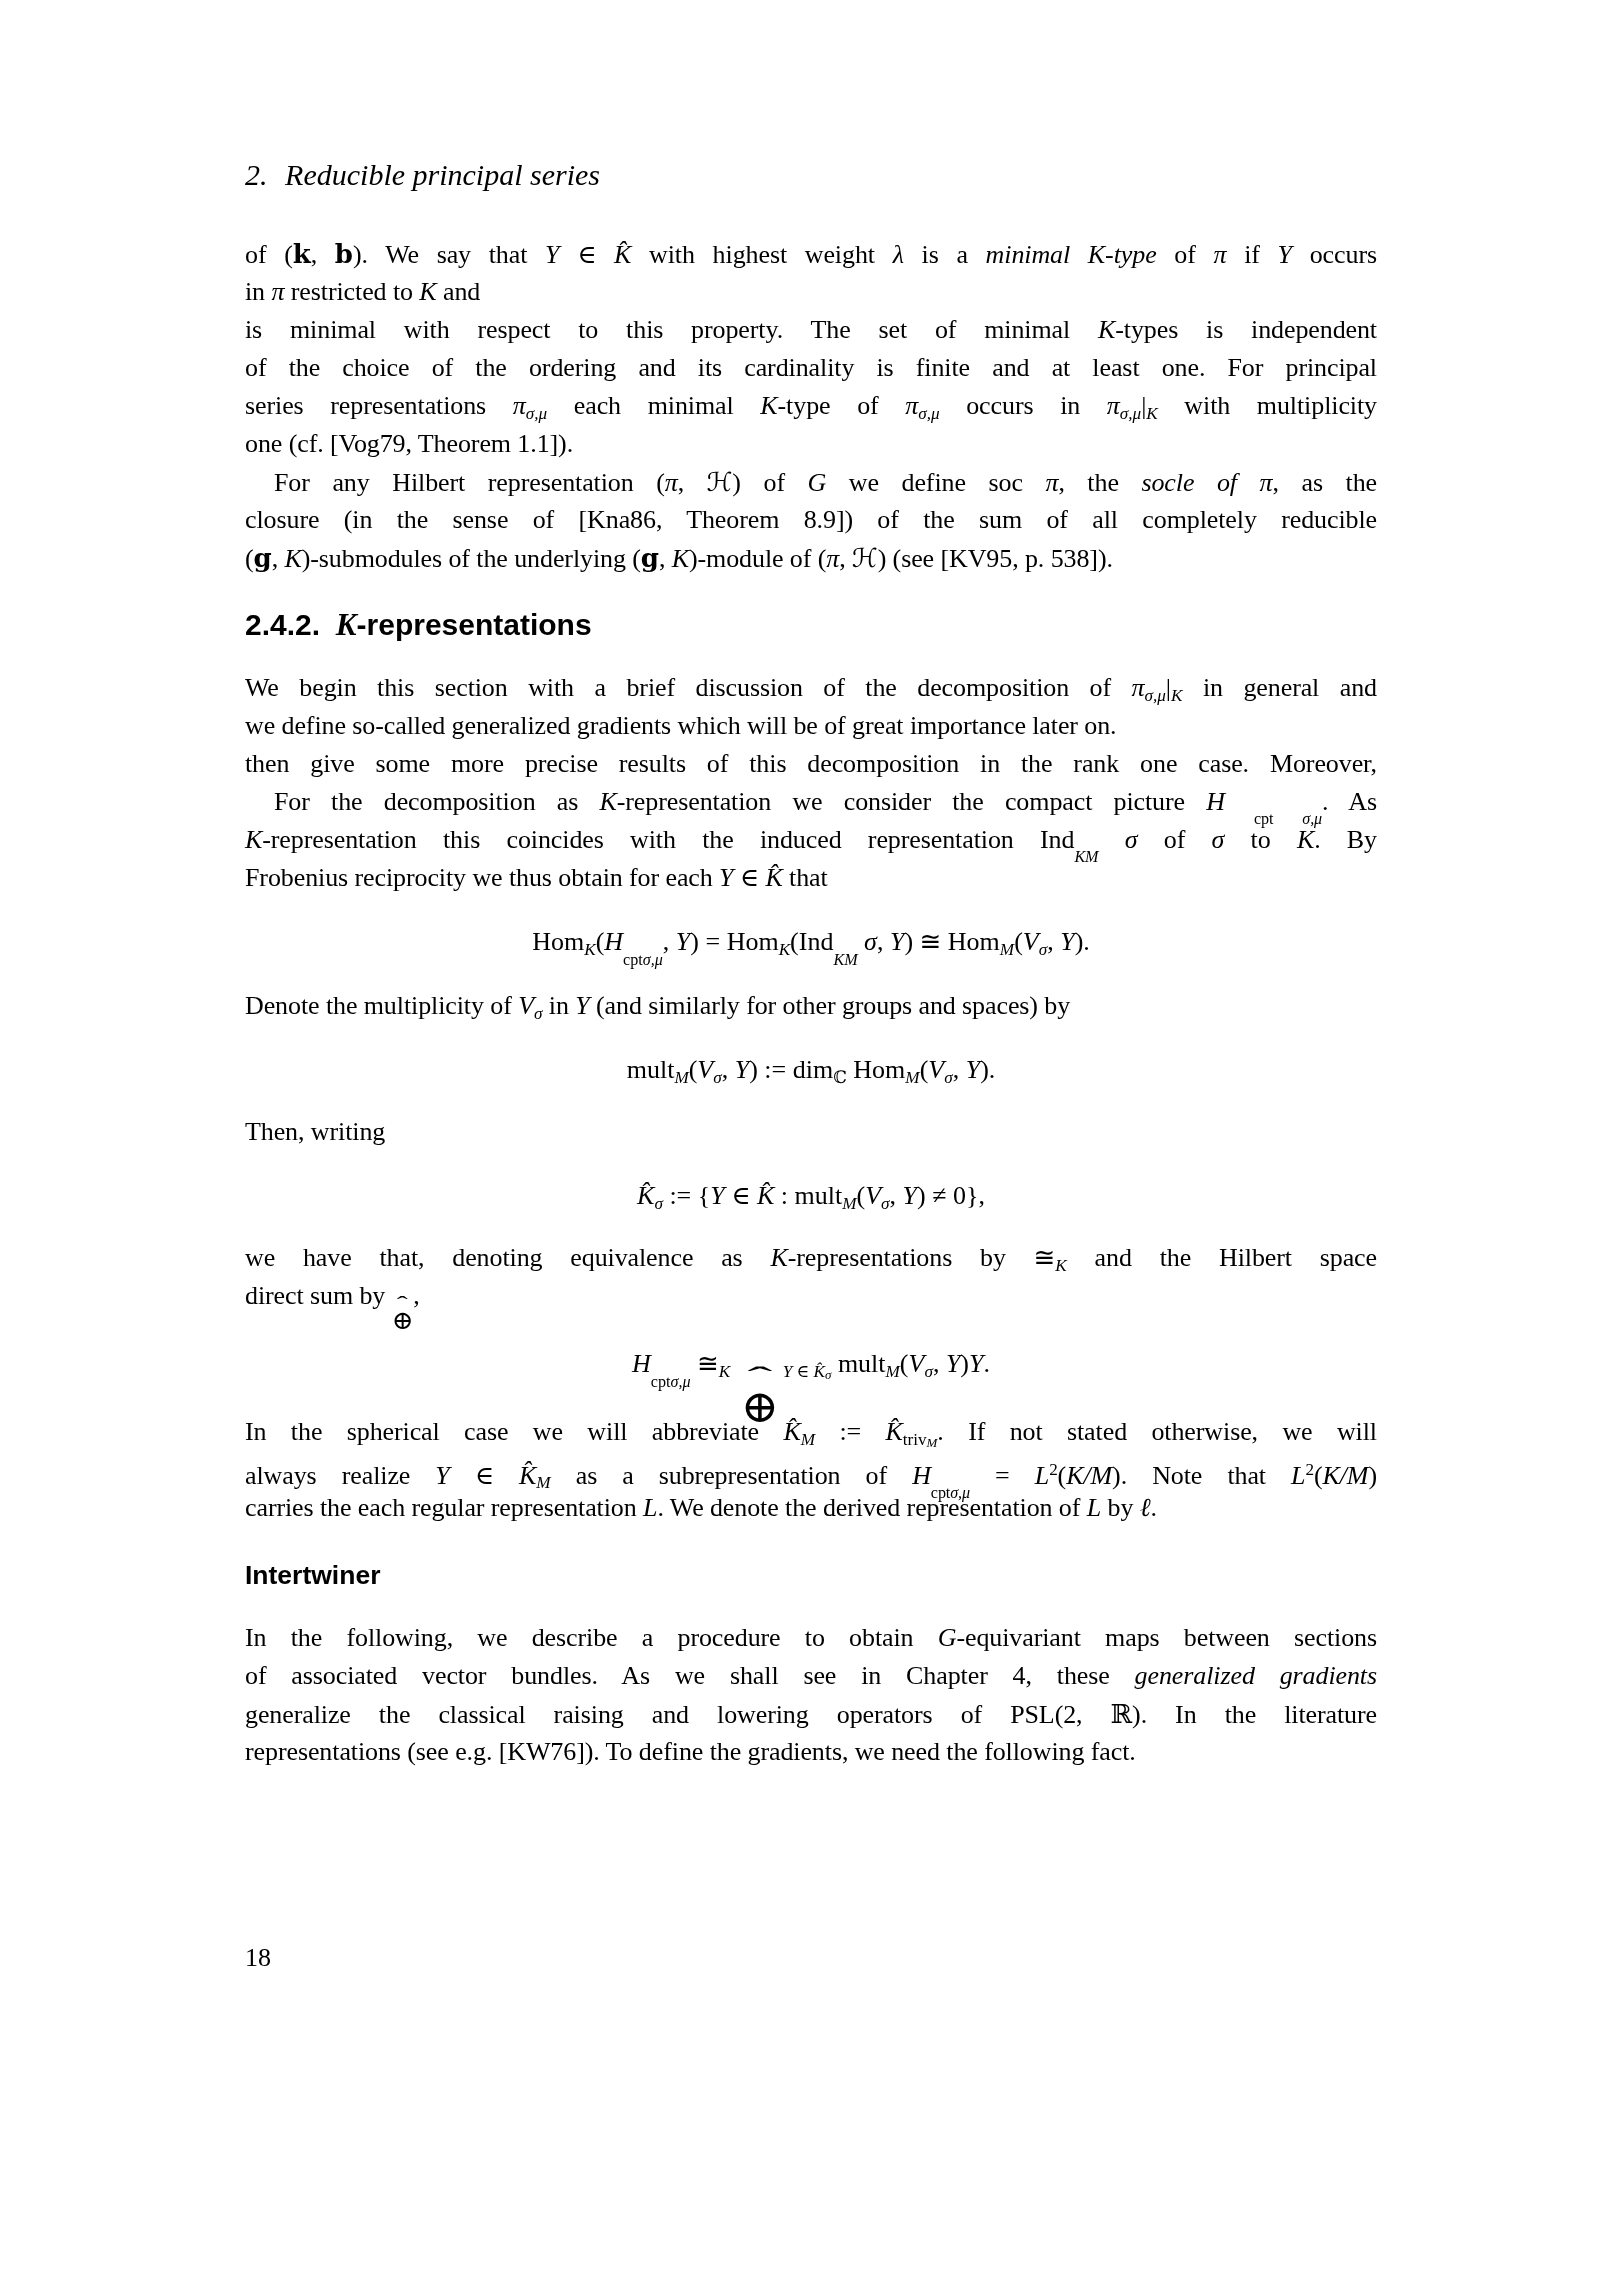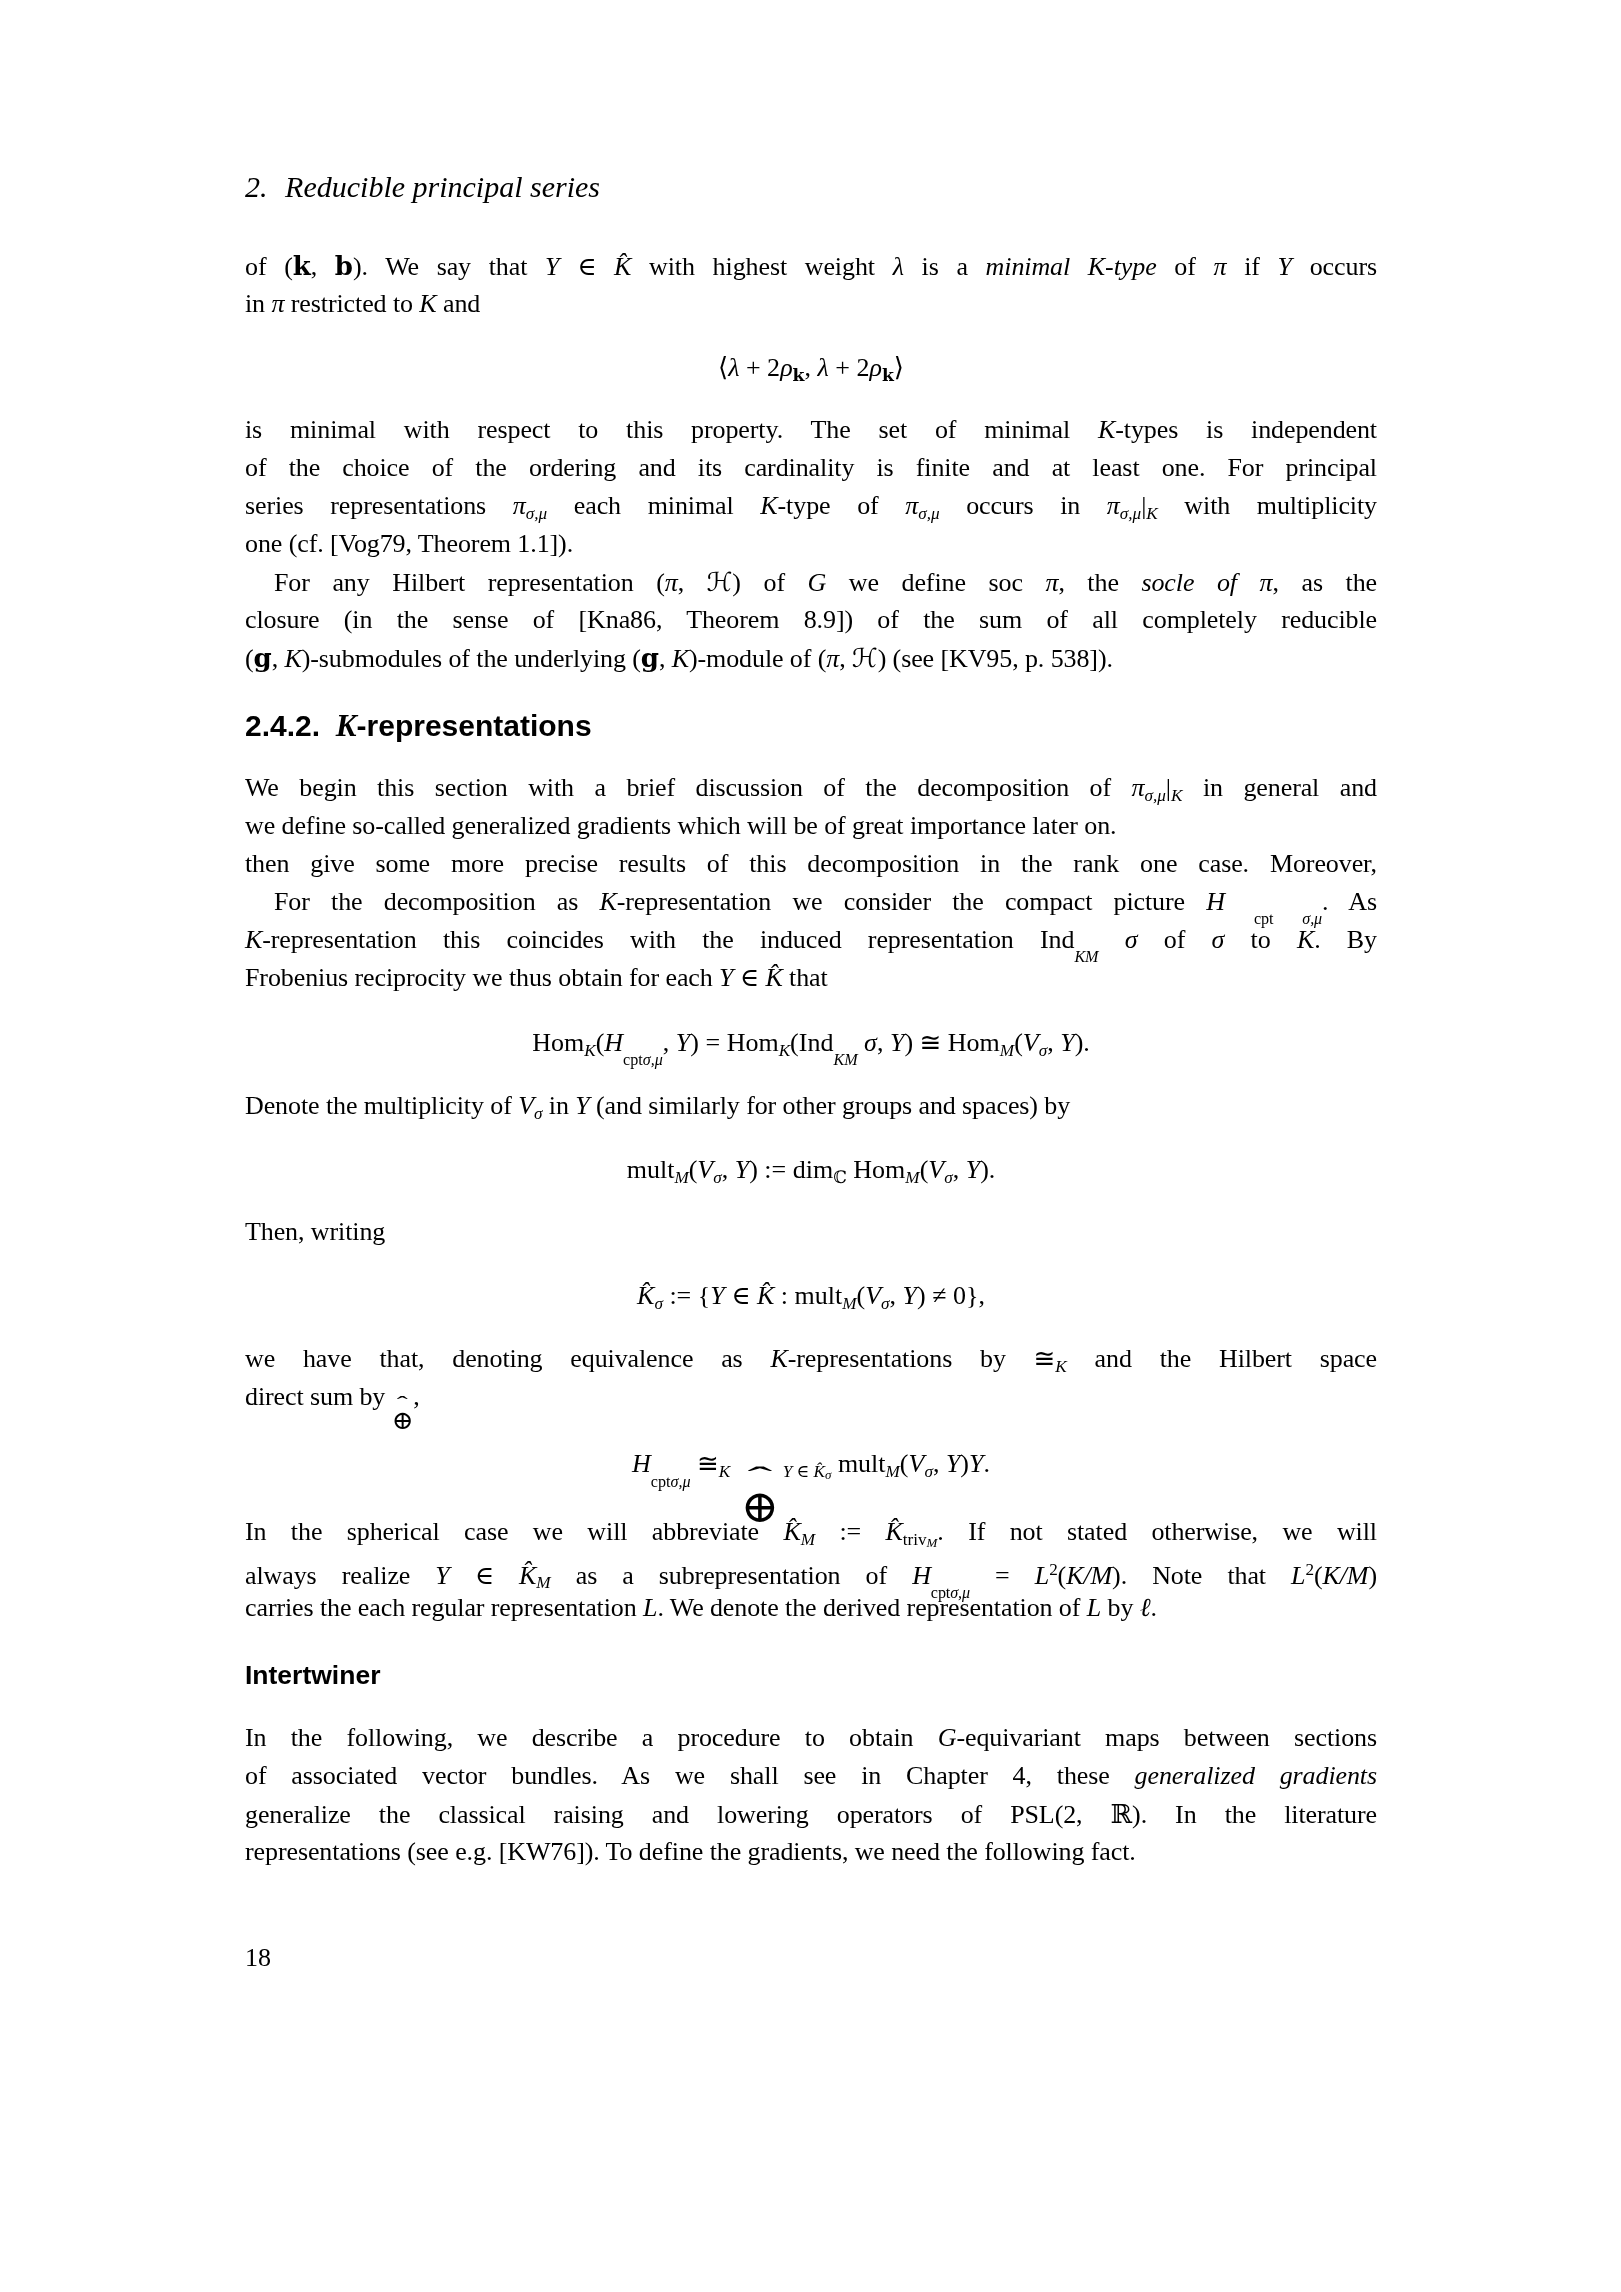--- a/index.html
+++ b/index.html
@@ -1,21 +1,21 @@
 <!DOCTYPE html>
 <html><head>
 <meta charset="utf-8">
 <style>
   html,body{margin:0;padding:0;}
   body{
     width:1621px;height:2293px;background:#ffffff;color:#000000;
     position:relative;overflow:hidden;
     font-family:"Liberation Serif","DejaVu Serif","DejaVu Sans",serif;
   }
-  .page{position:absolute;left:245px;top:155px;width:1132px;margin-top:12px;}
+  .page{position:absolute;left:245px;top:155px;width:1132px;}
   .runhead{font-style:italic;font-size:30px;line-height:39px;white-space:nowrap;}
   .runhead .num{margin-right:17.6px;}
   .content{padding-top:41px;}
   .para{font-size:26px;line-height:38px;letter-spacing:-0.1px;}
   .pline{text-align:justify;text-align-last:justify;text-justify:inter-word;height:38px;overflow:visible;}
   .pline.last{text-align-last:left;}
   .para.indent .pline:first-child{text-indent:29px;}
   .eq{text-align:center;font-size:26px;height:45px;line-height:45px;margin:21.6px 0;}
   .eq.eq-tall{height:51px;line-height:51px;margin:19.6px 0;}
   .eq.eq-big{height:74px;line-height:74px;margin:11.8px 0;}
@@ -51,21 +51,20 @@
 
 <div class="page">
   <div class="runhead">
     <span class="num">2.</span><span>Reducible principal series</span>
   </div>
   <div class="content" id="content">
       <div class="para">
         <div class="pline"><span class="s-rm">of (</span><span class="s-frak">k</span><span class="s-rm">, </span><span class="s-frak">b</span><span class="s-rm">). We say that </span><span class="s-it">Y</span><span class="s-rm"> ∈ </span><span class="s-it">K̂</span><span class="s-rm"> with highest weight </span><span class="s-it">λ</span><span class="s-rm"> is a </span><span class="s-it">minimal K-type</span><span class="s-rm"> of </span><span class="s-it">π</span><span class="s-rm"> if </span><span class="s-it">Y</span><span class="s-rm"> occurs</span></div>
         <div class="pline last"><span class="s-rm">in </span><span class="s-it">π</span><span class="s-rm"> restricted to </span><span class="s-it">K</span><span class="s-rm"> and</span></div>
       </div>
-      <div class="eq"><span class="s-rm">⟨</span><span class="s-it">λ</span><span class="s-rm"> + 2</span><span class="s-it">ρ</span><span class="s-sub s-frak">k</span><span class="s-rm">, </span><span class="s-it">λ</span><span class="s-rm"> + 2</span><span class="s-it">ρ</span><span class="s-sub s-frak">k</span><span class="s-rm">⟩</span></div>
       <div class="para">
         <div class="pline"><span class="s-rm">is minimal with respect to this property. The set of minimal </span><span class="s-it">K</span><span class="s-rm">-types is independent</span></div>
         <div class="pline"><span class="s-rm">of the choice of the ordering and its cardinality is finite and at least one. For principal</span></div>
         <div class="pline"><span class="s-rm">series representations </span><span class="s-it">π</span><span class="s-sub s-it">σ,μ</span><span class="s-rm"> each minimal </span><span class="s-it">K</span><span class="s-rm">-type of </span><span class="s-it">π</span><span class="s-sub s-it">σ,μ</span><span class="s-rm"> occurs in </span><span class="s-it">π</span><span class="s-sub s-it">σ,μ</span><span class="s-rm">|</span><span class="s-sub s-it">K</span><span class="s-rm"> with multiplicity</span></div>
         <div class="pline last"><span class="s-rm">one (cf. [Vog79, Theorem 1.1]).</span></div>
       </div>
       <div class="para indent">
         <div class="pline"><span class="s-rm">For any Hilbert representation (</span><span class="s-it">π</span><span class="s-rm">, </span><span class="s-cal">ℋ</span><span class="s-rm">) of </span><span class="s-it">G</span><span class="s-rm"> we define soc </span><span class="s-it">π</span><span class="s-rm">, the </span><span class="s-it">socle of </span><span class="s-it">π</span><span class="s-rm">, as the</span></div>
         <div class="pline"><span class="s-rm">closure (in the sense of [Kna86, Theorem 8.9]) of the sum of all completely reducible</span></div>
         <div class="pline last"><span class="s-rm">(</span><span class="s-frak">g</span><span class="s-rm">, </span><span class="s-it">K</span><span class="s-rm">)-submodules of the underlying (</span><span class="s-frak">g</span><span class="s-rm">, </span><span class="s-it">K</span><span class="s-rm">)-module of (</span><span class="s-it">π</span><span class="s-rm">, </span><span class="s-cal">ℋ</span><span class="s-rm">) (see [KV95, p. 538]).</span></div>

